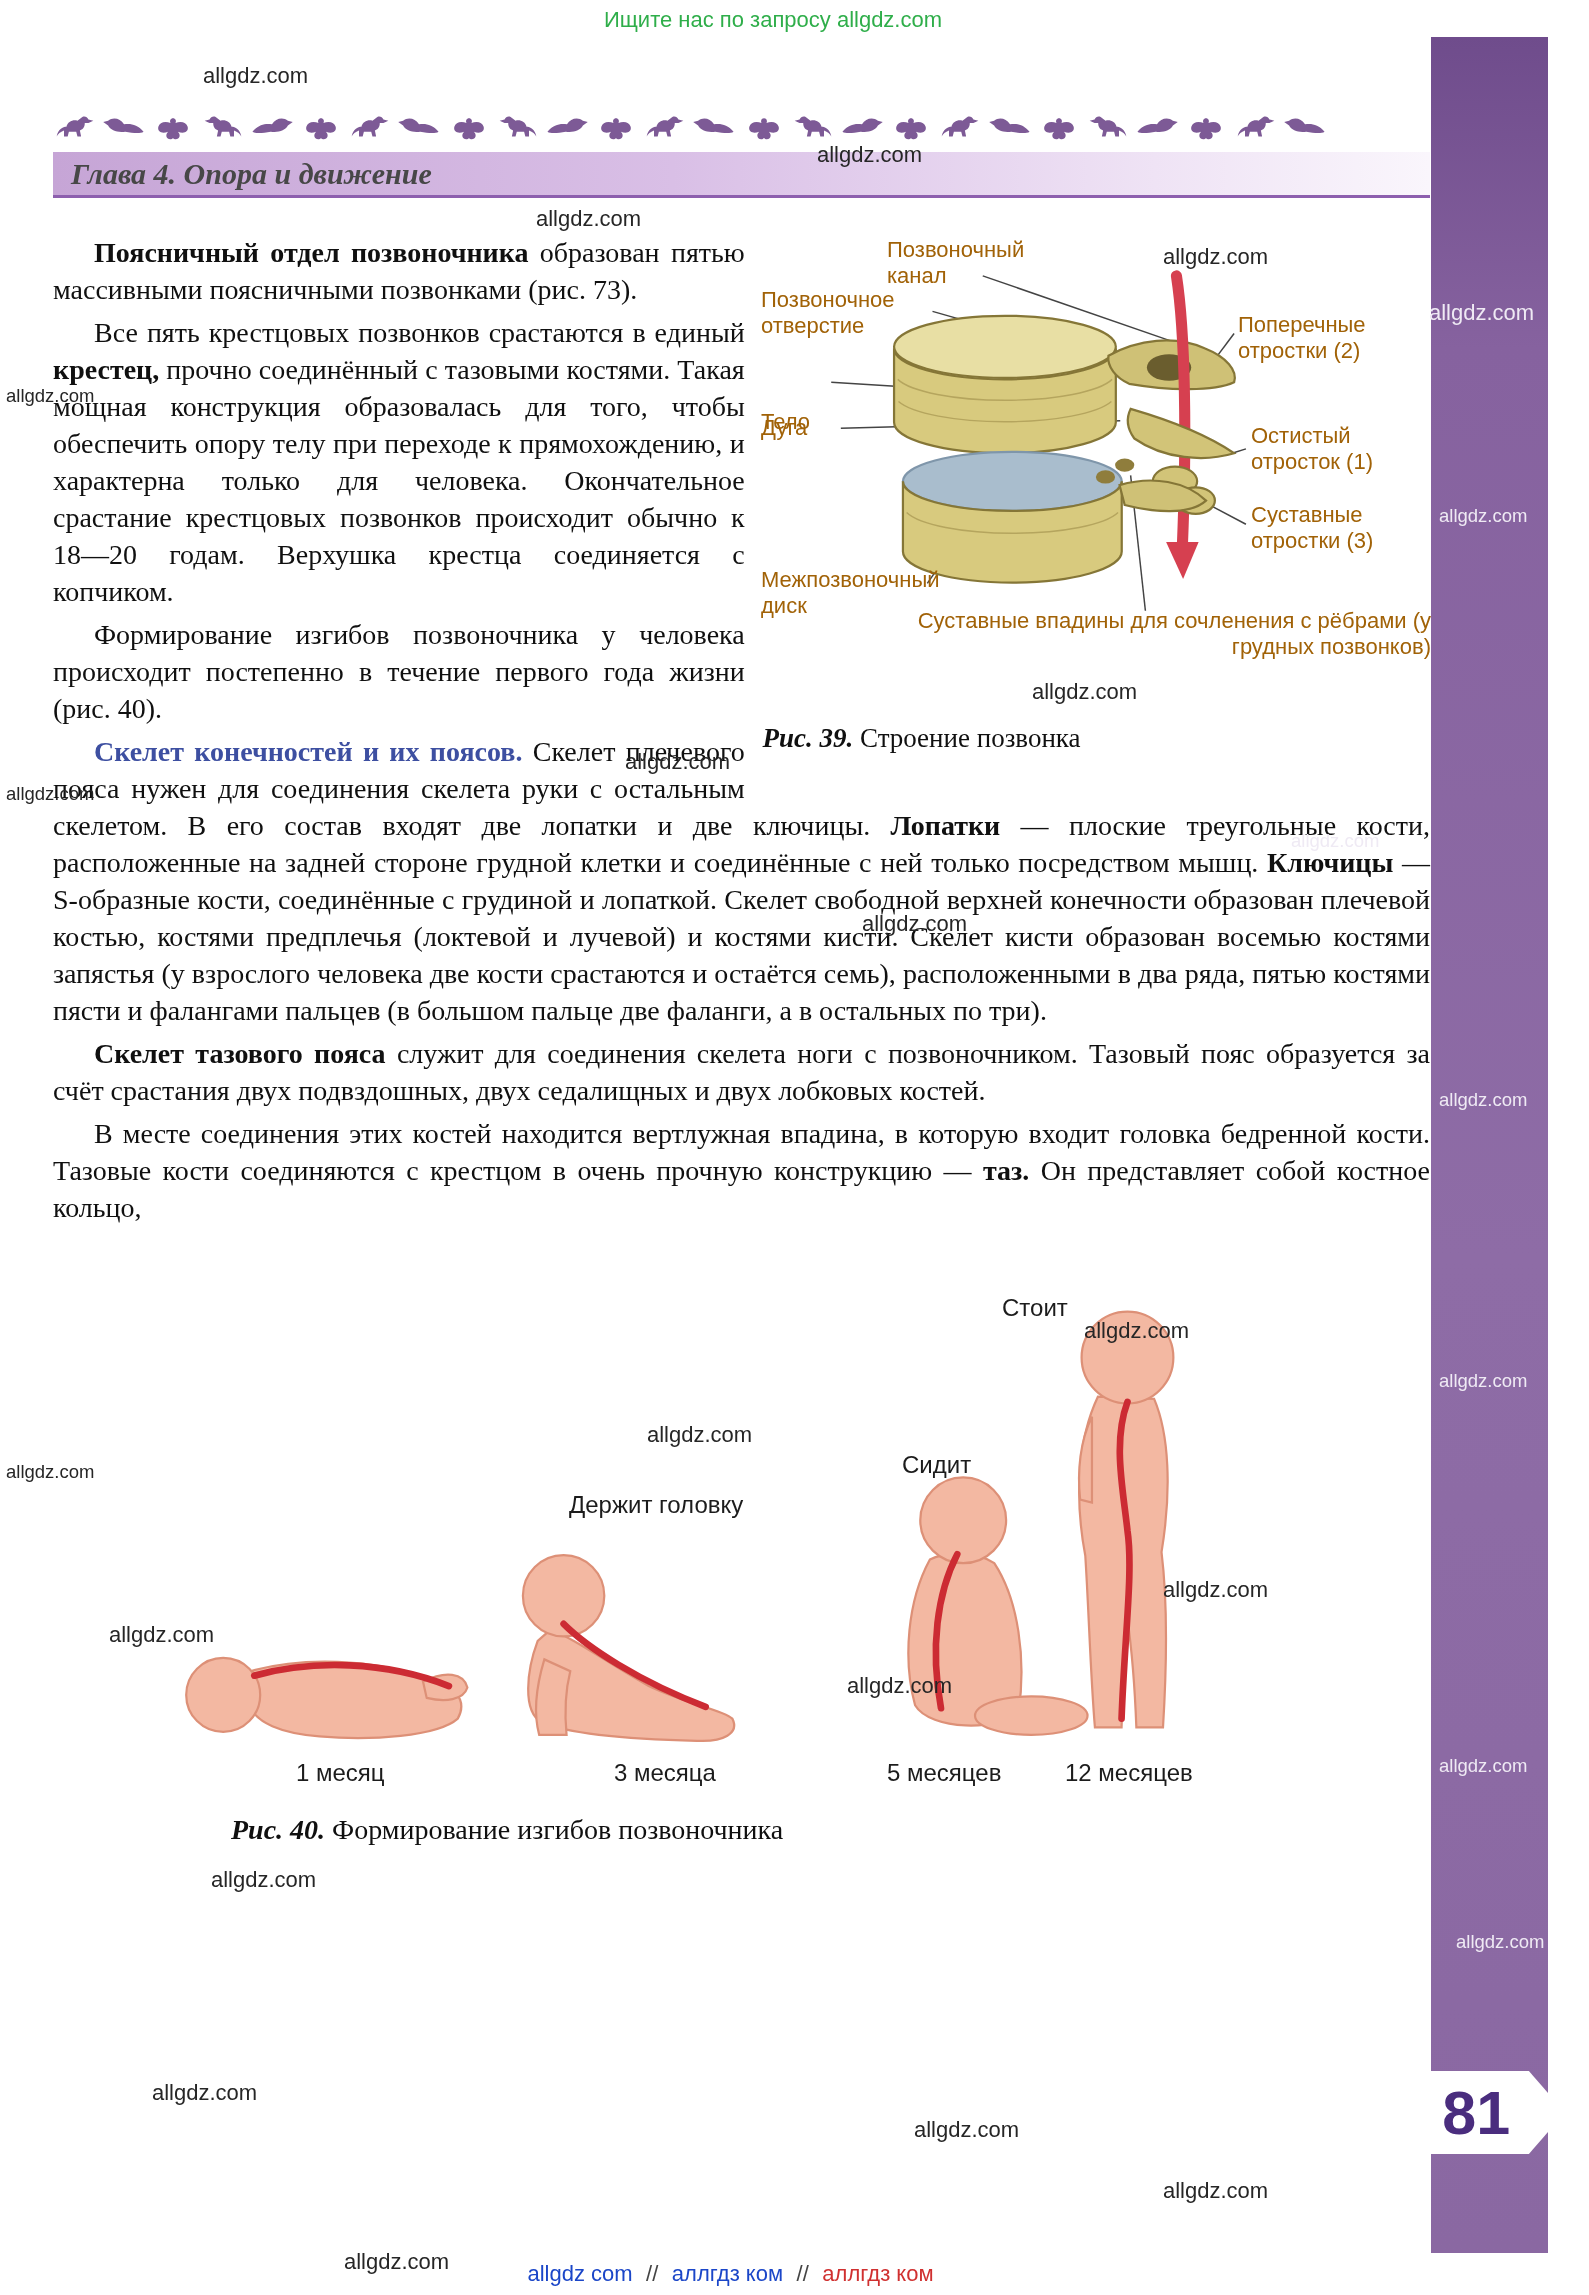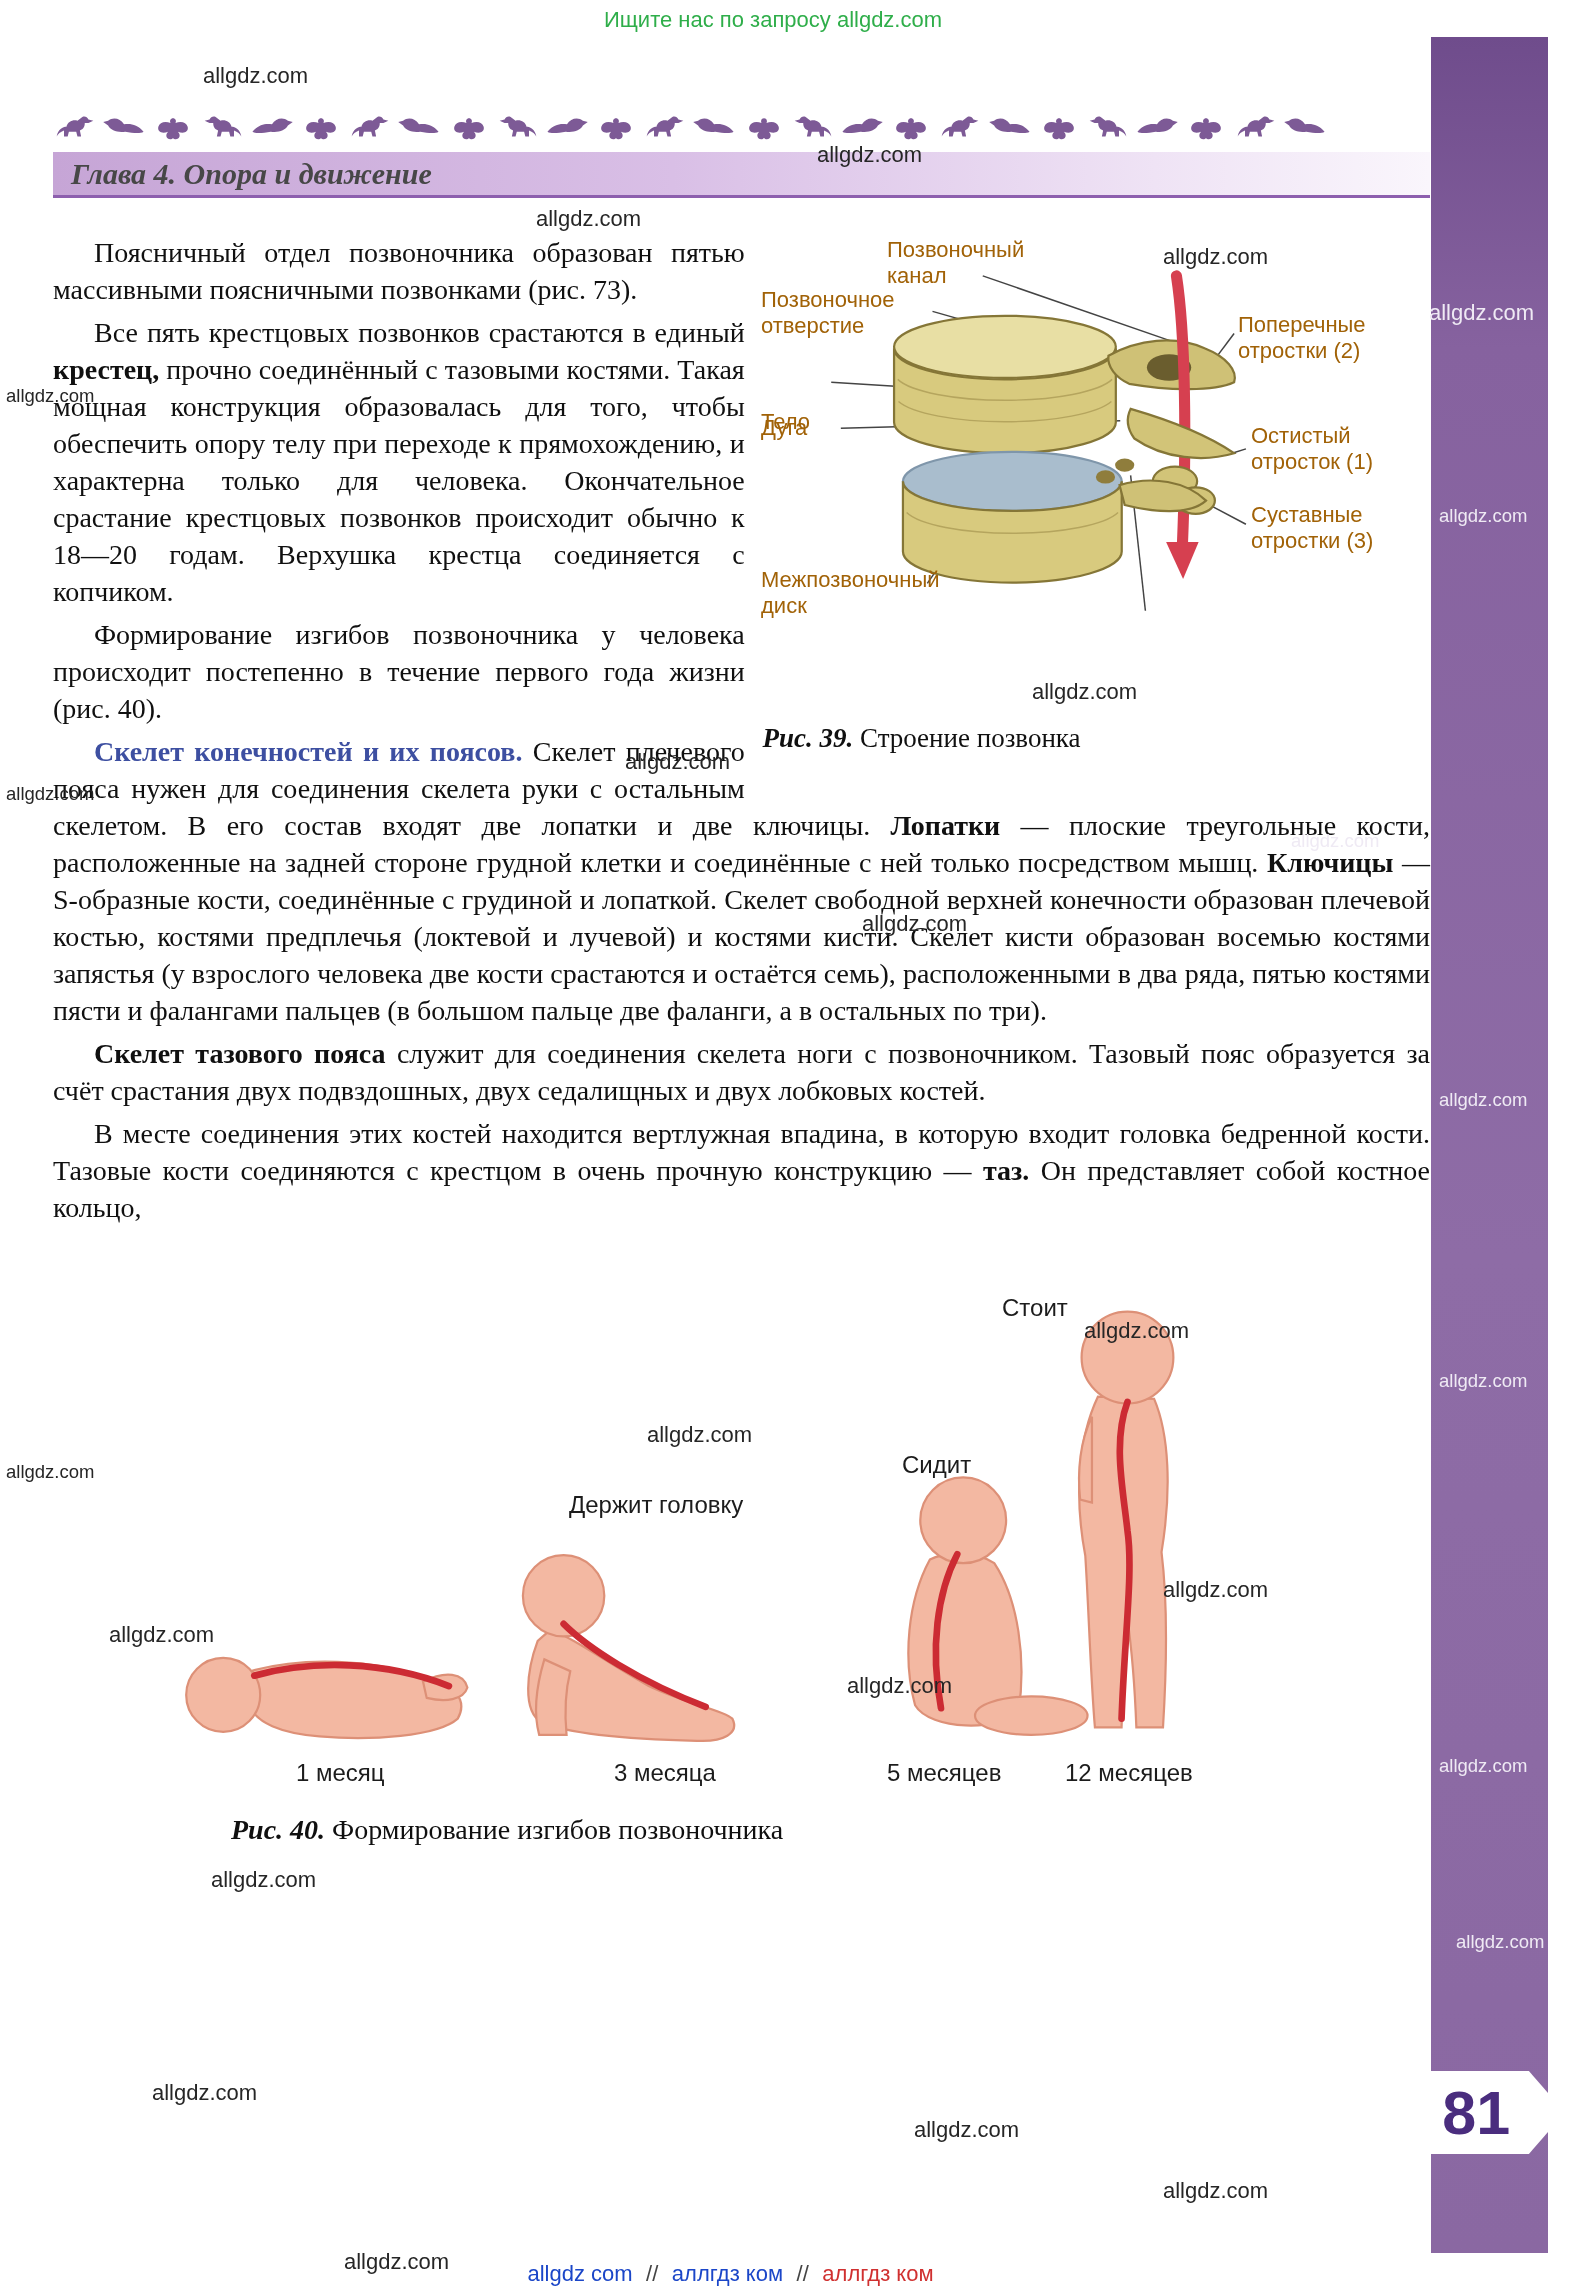--- a/index.html
+++ b/index.html
@@ -204,28 +204,29 @@
         </svg>
 
         <div class="lbl" style="left:126px;top:0;width:181px;">Позвоночный канал</div>
         <div class="lbl" style="left:0;top:50px;width:170px;">Позвоночное отверстие</div>
         <div class="lbl" style="left:0;top:132px;margin-top:40px;">Тело</div>
         <div class="lbl" style="left:0;top:178px;">Дуга</div>
         <div class="lbl" style="left:477px;top:75px;width:191px;">Поперечные отростки (2)</div>
         <div class="lbl" style="left:490px;top:186px;width:179px;">Остистый отросток (1)</div>
         <div class="lbl" style="left:490px;top:265px;width:179px;">Суставные отростки (3)</div>
         <div class="lbl" style="left:0;top:330px;width:174px;">Межпозвоночный диск</div>
+        <div class="lbl" style="left:126px;top:371px;width:544px;text-align:right;">Суставные впадины для сочленения с рёбрами (у грудных позвонков)</div>
 
         <div class="caption">
           <span class="cap-label">Рис. 39.</span>
           <span>Строение позвонка</span>
         </div>
       </div>
 
-      <p class="para"><span style="font-weight: normal;">Поясничный отдел позвоночника</span><span> образован пятью массивными поясничными позвонками (рис. 73).</span></p>
+      <p class="para"><span style="font-weight: bold;">Поясничный отдел позвоночника</span><span> образован пятью массивными поясничными позвонками (рис. 73).</span></p>
       <p class="para"><span>Все пять крестцовых позвонков срастаются в единый </span><span style="font-weight: bold;">крестец,</span><span> прочно соединённый с тазовыми костями. Такая мощная конструкция образовалась для того, чтобы обеспечить опору телу при переходе к прямохождению, и характерна только для человека. Окончательное срастание крестцовых позвонков происходит обычно к 18—20 годам. Верхушка крестца соединяется с копчиком.</span></p>
 
       <p class="para"><span>Формирование изгибов позвоночника у человека происходит постепенно в течение первого года жизни (рис. 40).</span></p>
       <p class="para"><span class="hb">Скелет конечностей и их поясов.</span><span> Скелет плечевого пояса нужен для соединения скелета руки с остальным скелетом. В его состав входят две лопатки и две ключицы. </span><span style="font-weight: bold;">Лопатки</span><span> — плоские треугольные кости, расположенные на задней стороне грудной клетки и соединённые с ней только посредством мышц. </span><span style="font-weight: bold;">Ключицы</span><span> — S-образные кости, соединённые с грудиной и лопаткой. Скелет свободной верхней конечности образован плечевой костью, костями предплечья (локтевой и лучевой) и костями кисти. Скелет кисти образован восемью костями запястья (у взрослого человека две кости срастаются и остаётся семь), расположенными в два ряда, пятью костями пясти и фалангами пальцев (в большом пальце две фаланги, а в остальных по три).</span></p>
       <p class="para"><span style="font-weight: bold;">Скелет тазового пояса</span><span> служит для соединения скелета ноги с позвоночником. Тазовый пояс образуется за счёт срастания двух подвздошных, двух седалищных и двух лобковых костей.</span></p>
       <p class="para"><span>В месте соединения этих костей находится вертлужная впадина, в которую входит головка бедренной кости. Тазовые кости соединяются с крестцом в очень прочную конструкцию — </span><span style="font-weight: bold;">таз.</span><span> Он представляет собой костное кольцо,</span></p>
 
       <div class="fig40">
         <svg width="1332" height="518" viewBox="0 0 1800 700">
           <g stroke="#dd9077" stroke-width="3" fill="#f3b8a2">

